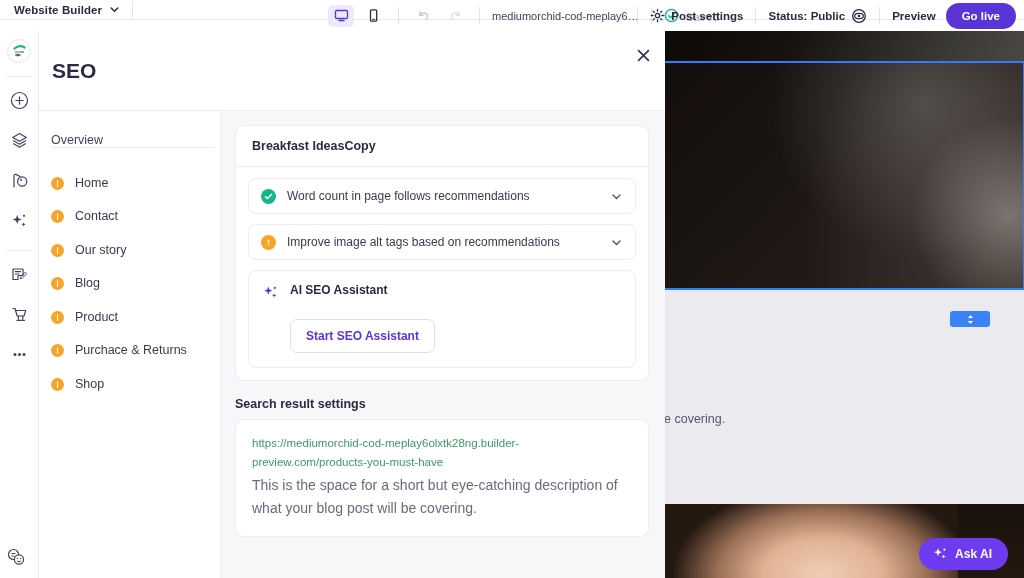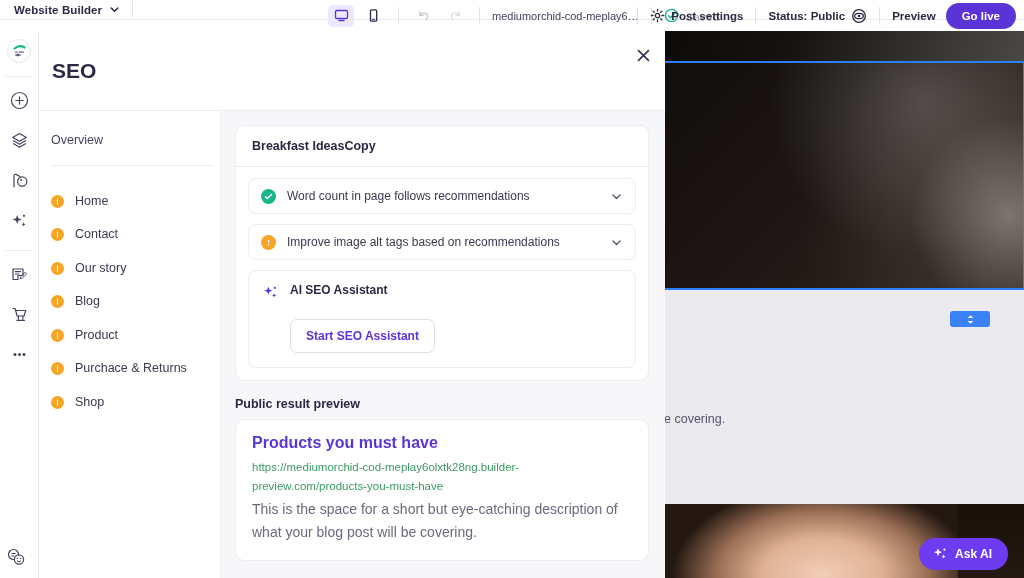--- a/index.html
+++ b/index.html
@@ -162,21 +162,21 @@
   }
   .panel-body { display: flex; height: 467px; }
 
   .p-side {
     width: 182px; flex: 0 0 182px;
     border-right: 1px solid #ececf2;
     padding: 22px 0 0 12px;
   }
   .p-side-head {
     font-size: 12.5px; color: #44425e;
-    padding-bottom: 18px; border-bottom: 1px solid #ececf2;
+    padding-bottom: 0; border-bottom: 1px solid #ececf2;
     margin-right: 6px;
   }
   .p-side-list { padding-top: 8px; }
   .p-side-item {
     display: flex; align-items: flex-end; gap: 11px;
     height: 33.5px; cursor: pointer;
     font-size: 12.5px; color: #3b3952;
   }
   .warn-dot {
     width: 13px; height: 13px; border-radius: 50%;
@@ -360,24 +360,23 @@
               </svg>
               <div>
                 <div class="ai-title">AI SEO Assistant</div>
                 <button class="ai-btn">Start SEO Assistant</button>
               </div>
             </div>
 
           </div>
         </div>
 
-        <div class="sec-label">Public result preview</div>
+        <div class="sec-label">Search result settings</div>
 
         <div class="srp">
-          <div class="srp-title">Products you must have</div>
           <div class="srp-url">https://mediumorchid-cod-meplay6olxtk28ng.builder-preview.com/products-you-must-have</div>
           <div class="srp-desc">This is the space for a short but eye-catching description of what your blog post will be covering.</div>
         </div>
 
       </div>
     </div>
   </div>
 
   <div class="rail">
     <div class="rail-logo">

